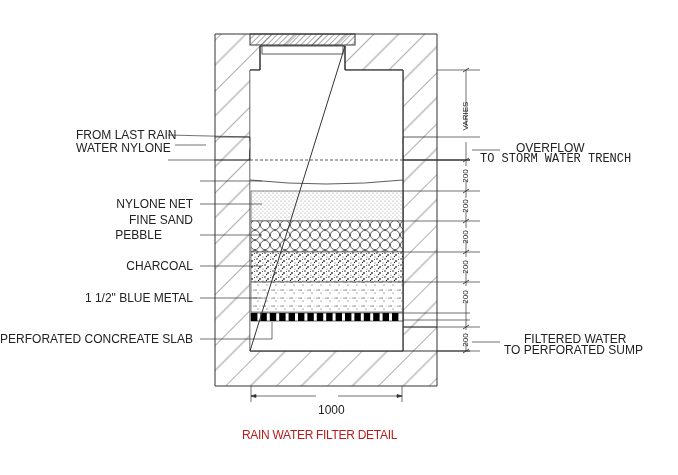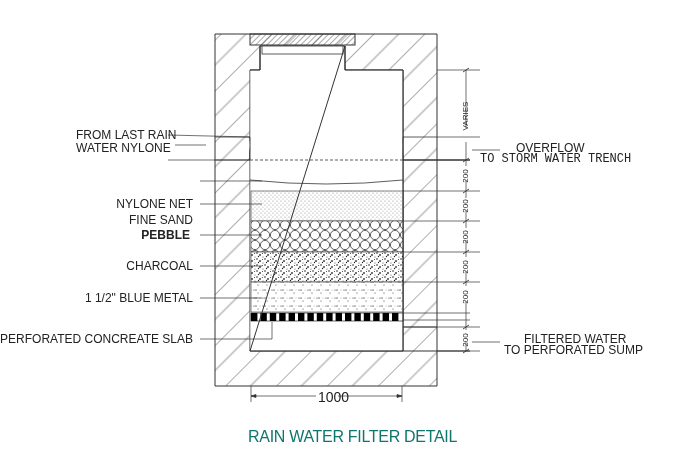--- a/index.html
+++ b/index.html
@@ -1,20 +1,20 @@
 <!DOCTYPE html>
 <html><head>
 <meta charset="utf-8">
 <style>
   html, body { margin: 0; padding: 0; background: #ffffff; }
   body { width: 678px; height: 475px; position: relative; overflow: hidden; font-family: "Liberation Sans", sans-serif; }
   svg { position: absolute; left: 0; top: 0; }
   .lbl { position: absolute; font-size: 12px; color: #222; white-space: nowrap; line-height: 12px; }
   .lbl-r { text-align: right; }
-  .title { position: absolute; left: 248px; top: 428px; font-size: 16px; color: #0f766e; letter-spacing: -0.3px; }
+  .title { position: absolute; left: 242px; top: 428px; font-size: 12px; color: #b91c1c; letter-spacing: -0.3px; }
 </style>
 </head>
 <body>
 
 <svg width="678" height="475" viewBox="0 0 678 475">
   <defs>
     <pattern id="wallHatch" patternUnits="userSpaceOnUse" width="36" height="36" patternTransform="rotate(45)">
       <line x1="0" y1="0" x2="0" y2="36" stroke="#333" stroke-width="0.8"></line>
       <line x1="18" y1="0" x2="18" y2="36" stroke="#aaa" stroke-width="1.2"></line>
     </pattern>
@@ -146,32 +146,32 @@
     <line x1="251" y1="396" x2="316" y2="396"></line>
     <line x1="338" y1="396" x2="402" y2="396"></line>
     <path d="M251 396 l5 -1.5 v3 z M402 396 l-5 -1.5 v3 z" fill="#333"></path>
   </g>
 </svg>
 
 <div class="lbl" style="left:76px;top:129px;">FROM LAST RAIN</div>
 <div class="lbl" style="left:76px;top:142px;">WATER NYLONE</div>
 <div class="lbl lbl-r" style="right:485px;top:186px;margin-top:12px;">NYLONE NET</div>
 <div class="lbl lbl-r" style="right:485px;top:198px;margin-top:16px;">FINE SAND</div>
-<div class="lbl lbl-r" style="right:488px;top:229px;font-weight:bold;">PEBBLE</div>
+<div class="lbl lbl-r" style="right:516px;top:229px;">PEBBLE</div>
 <div class="lbl lbl-r" style="right:485px;top:260px;">CHARCOAL</div>
 <div class="lbl lbl-r" style="right:485px;top:292px;">1 1/2" BLUE METAL</div>
 <div class="lbl lbl-r" style="right:485px;top:333px;text-align:right;">PERFORATED CONCREATE SLAB</div>
 
 <div class="lbl" style="left:516px;top:142px;text-align:right;">OVERFLOW</div>
 <div class="lbl" style="left:480px;top:153px;font-family:Liberation Mono, monospace;">TO STORM WATER TRENCH</div>
 <div class="lbl" style="left:524px;top:333px;">FILTERED WATER</div>
 <div class="lbl" style="left:504px;top:344px;">TO PERFORATED SUMP</div>
 
 <div class="lbl" style="left:452px;top:110px;font-size:8px;transform:rotate(-90deg);">VARIES</div>
 <div class="lbl" style="left:459px;top:170px;font-size:8px;transform:rotate(-90deg);">200</div>
 <div class="lbl" style="left:459px;top:200px;font-size:8px;transform:rotate(-90deg);">200</div>
 <div class="lbl" style="left:459px;top:231px;font-size:8px;transform:rotate(-90deg);">200</div>
 <div class="lbl" style="left:459px;top:261px;font-size:8px;transform:rotate(-90deg);">200</div>
 <div class="lbl" style="left:459px;top:291px;font-size:8px;transform:rotate(-90deg);">200</div>
 <div class="lbl" style="left:459px;top:334px;font-size:8px;transform:rotate(-90deg);">200</div>
-<div class="lbl" style="left:318px;top:391px;font-size:14px;">1000</div>
+<div class="lbl" style="left:318px;top:404px;font-size:12px;">1000</div>
 
 <div class="title">RAIN WATER FILTER DETAIL</div>
 
 </body></html>

